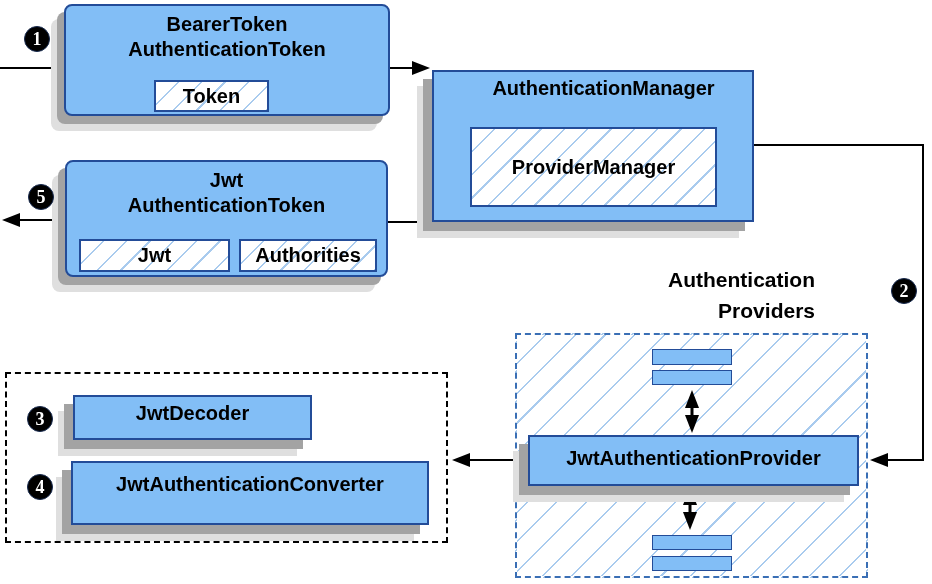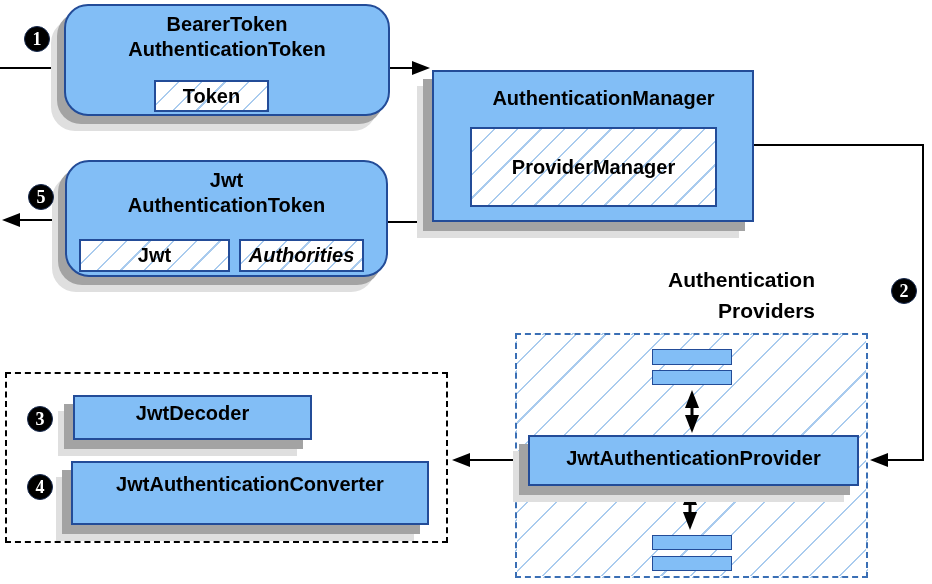--- a/index.html
+++ b/index.html
@@ -14,21 +14,21 @@
   html,body{margin:0;padding:0;background:#fff;}
   #stage{
     position:relative;width:932px;height:584px;background:#fff;overflow:hidden;
     font-family:"Liberation Sans",sans-serif;color:#000;
   }
   .abs{position:absolute;box-sizing:border-box;}
   
   .round-box{
     background:var(--box-fill);
     border:2px solid var(--box-border);
-    border-radius:24px;
+    border-radius:8px;
     box-shadow:-7px 8px 0 var(--shadow-dark),-13px 15px 0 var(--shadow-light);
     text-align:center;
   }
   .square-box{
     background:var(--box-fill);
     border:2px solid var(--box-border);
     box-shadow:-9px 9px 0 var(--shadow-dark),-15px 16px 0 var(--shadow-light);
     text-align:center;
   }
   .box-title{
@@ -115,35 +115,35 @@
     <div class="box-title">
       <div>BearerToken</div>
       <div>AuthenticationToken</div>
     </div>
     <div class="chip" style="left:88px;top:74px;width:115px;height:32px;">
       <span>Token</span>
     </div>
   </div>
 
   <div class="abs layer-box square-box" style="left:432px;top:70px;width:322px;height:152px;">
-    <div class="box-title" style="padding-top:14px;margin-left:21px;">AuthenticationManager</div>
+    <div class="box-title" style="padding-top:4px;margin-left:21px;">AuthenticationManager</div>
     <div class="chip" style="left:36px;top:55px;width:247px;height:80px;align-items:center;">
       <span>ProviderManager</span>
     </div>
   </div>
 
   <div class="abs layer-box round-box" style="left:65px;top:160px;width:323px;height:117px;">
     <div class="box-title">
       <div>Jwt</div>
       <div>AuthenticationToken</div>
     </div>
     <div class="chip" style="left:12px;top:77px;width:151px;height:33px;">
       <span>Jwt</span>
     </div>
-    <div class="chip" style="left:172px;top:77px;width:125px;height:33px;font-style:italic;">
+    <div class="chip" style="left:172px;top:77px;width:138px;height:33px;">
       <span>Authorities</span>
     </div>
   </div>
 
   <div class="abs label-layer group-label" style="left:565px;top:264px;width:250px;">
     <div>Authentication</div>
     <div>Providers</div>
   </div>
 
   <div class="abs mini-rect" style="left:652px;top:349px;width:80px;height:16px;"></div>

